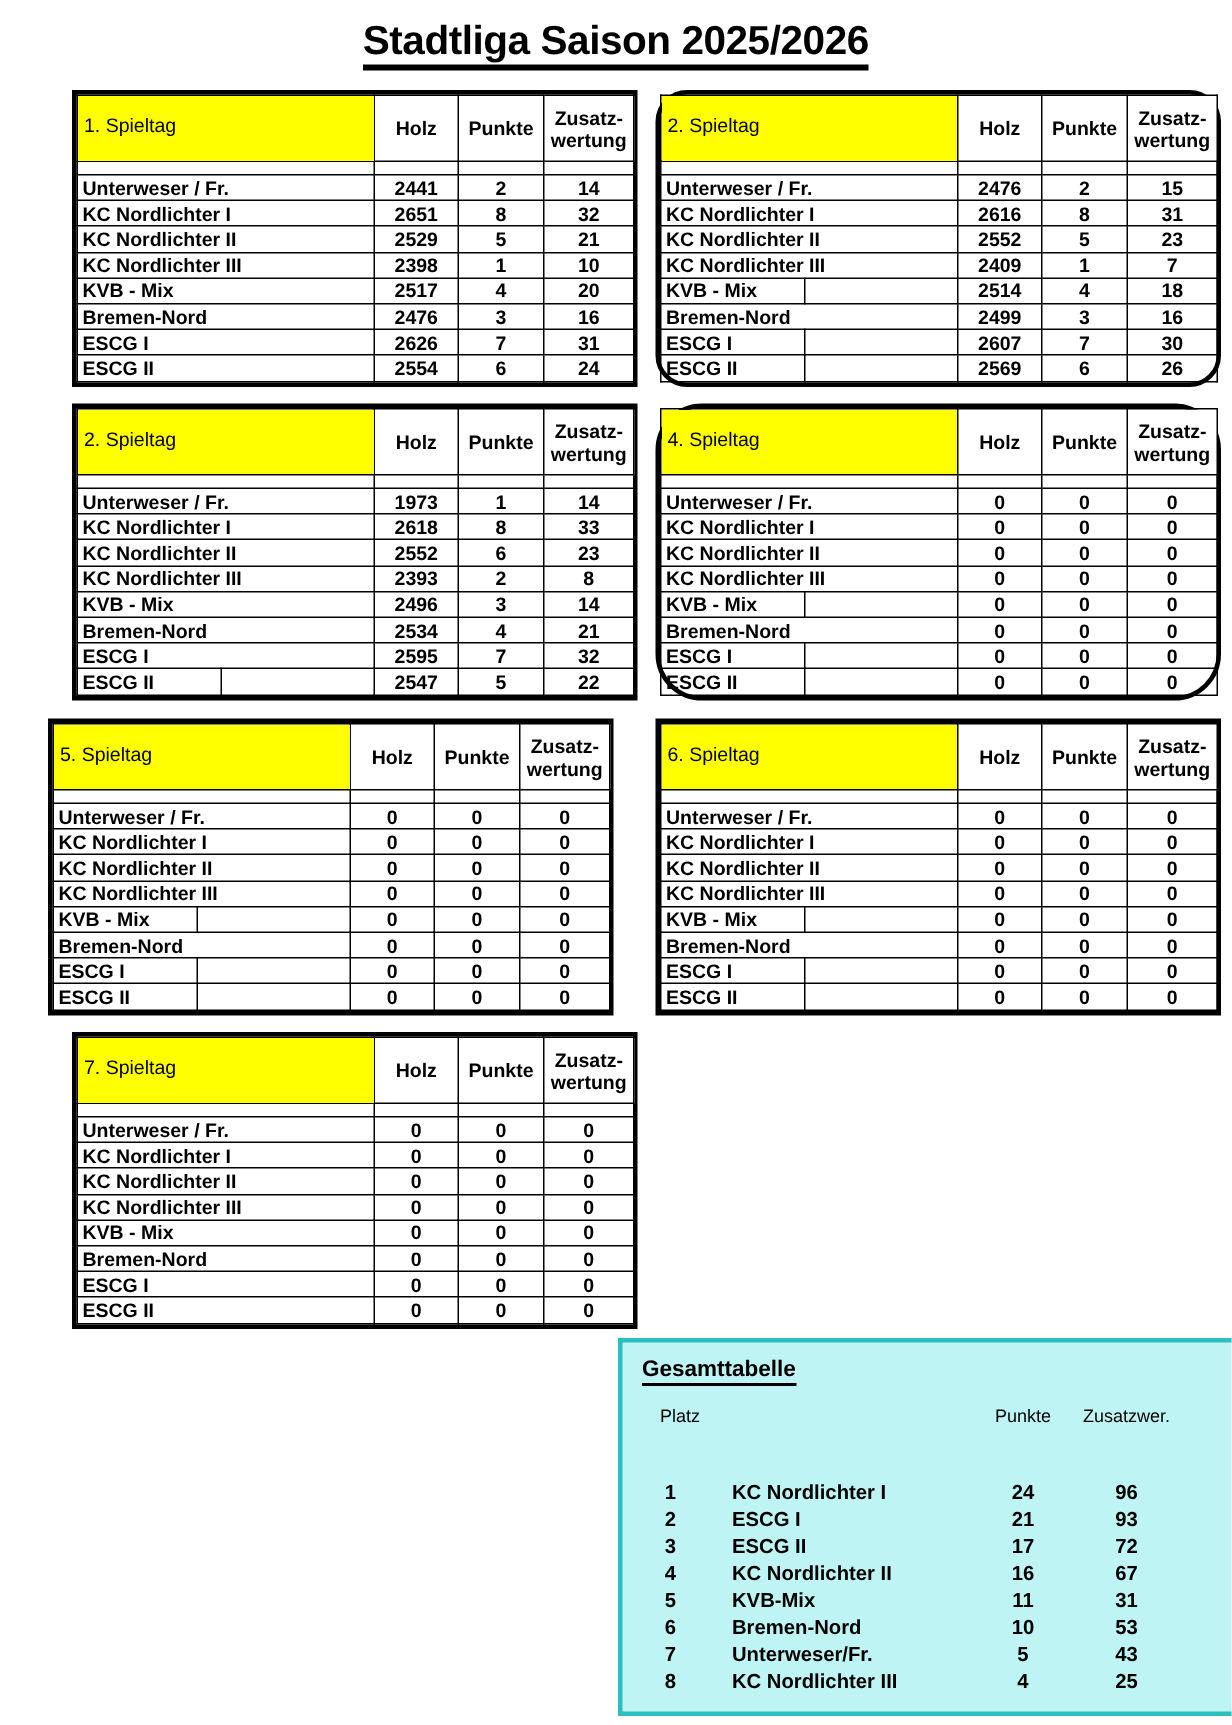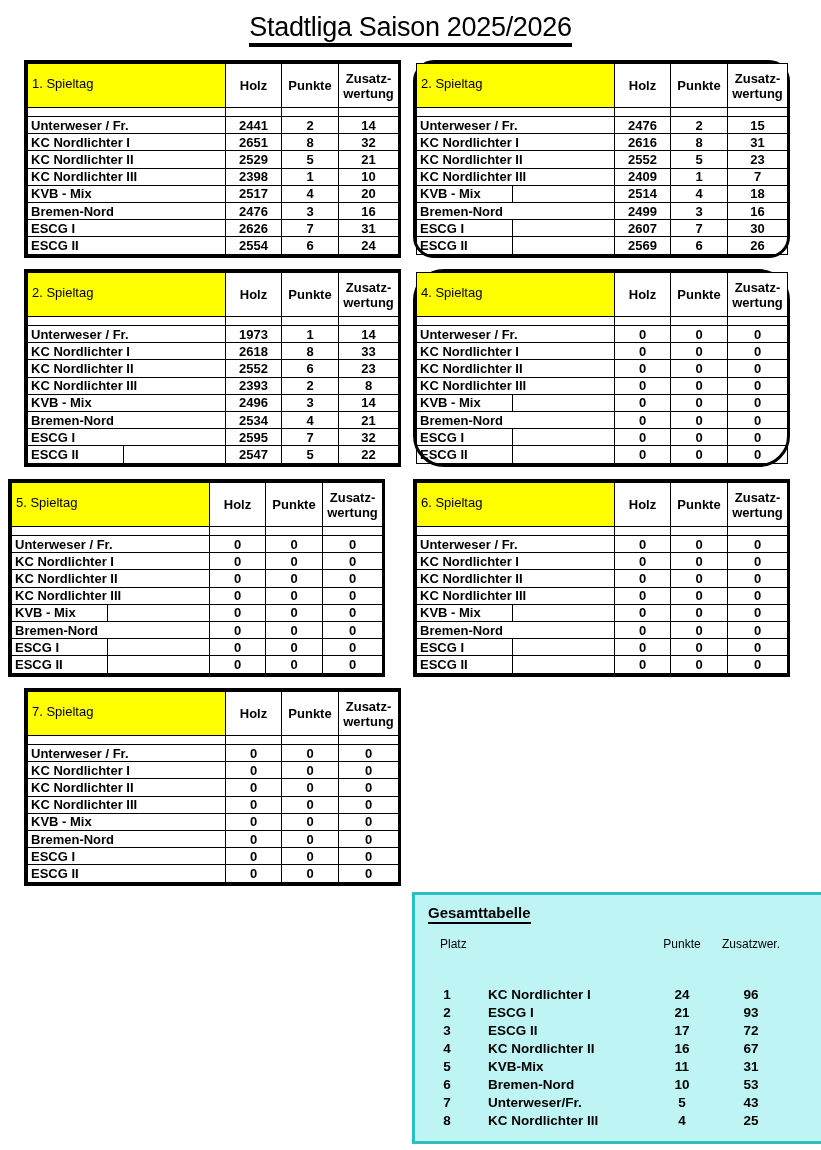--- a/index.html
+++ b/index.html
@@ -17,35 +17,36 @@
   }
 
   
   #page-title {
     position: absolute;
     top: 12px;
     left: 0;
     width: 821px;
     text-align: center;
     font-size: 27px;
-    font-weight: normal;
+    font-weight: bold;
     letter-spacing: -0.3px;
   }
   #page-title span {
     border-bottom: 4px solid #000;
     padding-bottom: 1px;
   }
 
   
   .spieltag {
     position: absolute;
     width: 377px;
     border: 3px solid #000;
     background: #fff;
     box-sizing: border-box;
+    margin-left: 24px;
   }
   .spieltag table {
     border-collapse: collapse;
     width: 100%;
     table-layout: fixed;
   }
   .spieltag col.c-name  { width: 198px; }
   .spieltag col.c-holz  { width: 56px; }
   .spieltag col.c-pkt   { width: 57px; }
   .spieltag col.c-zus   { width: 60px; }

